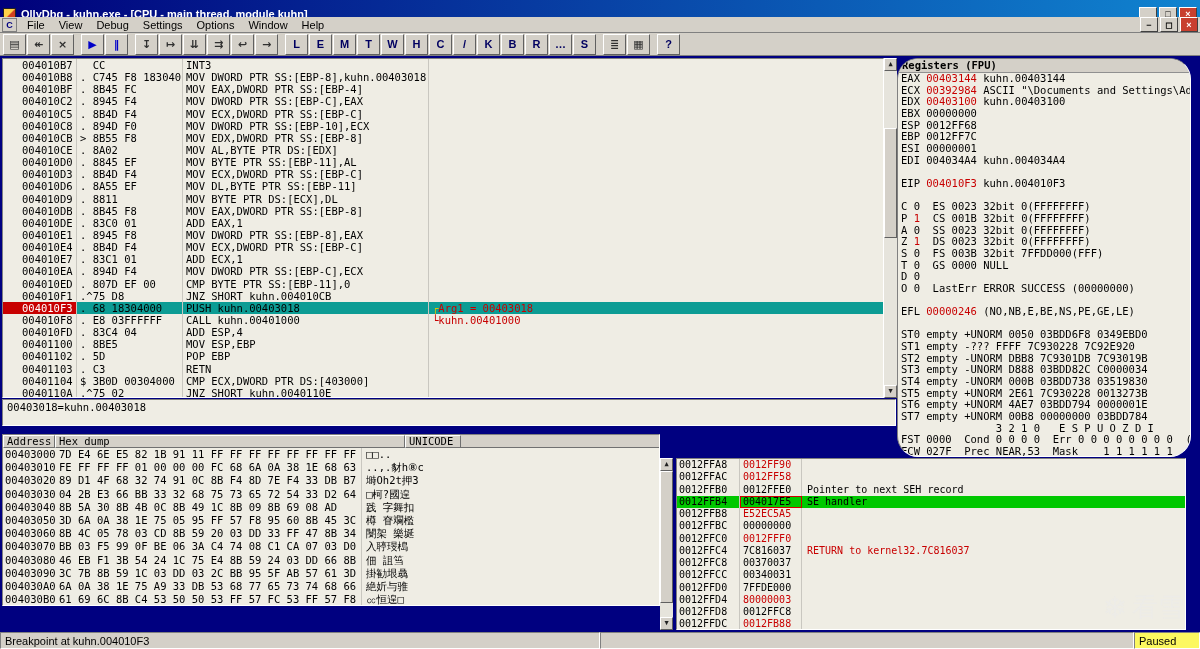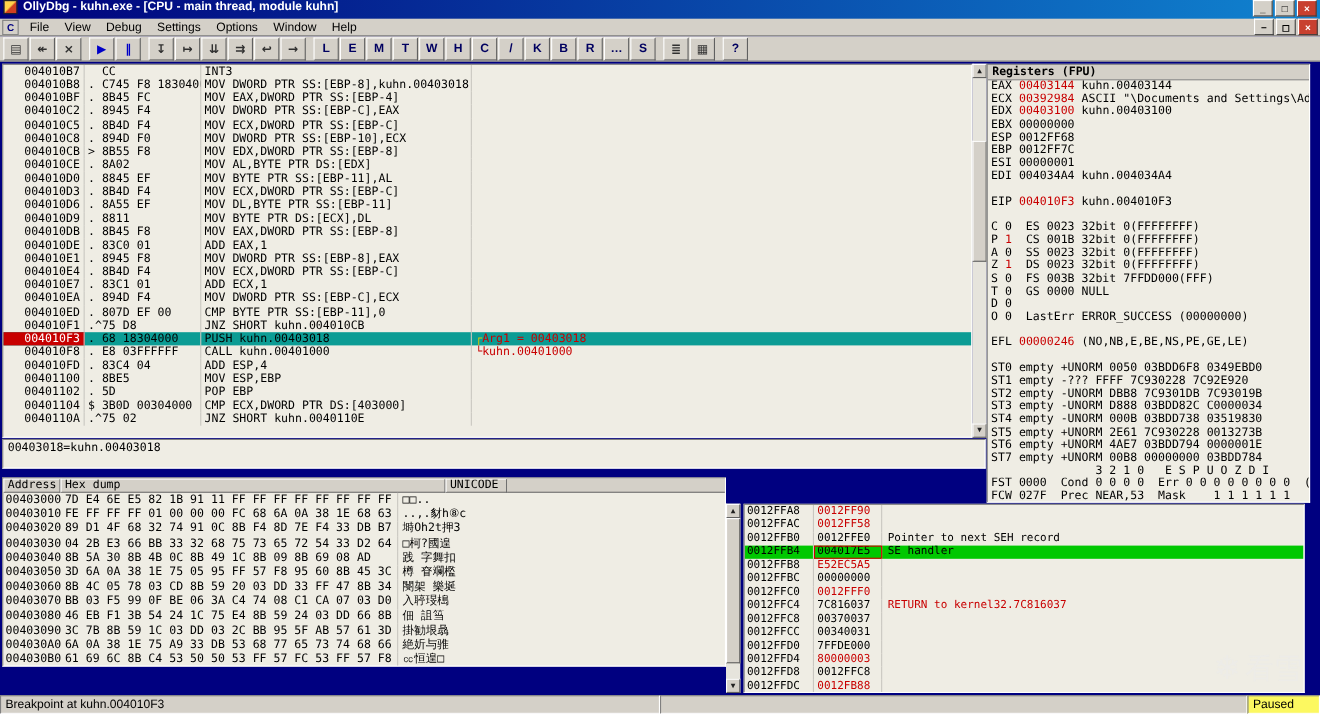--- a/index.html
+++ b/index.html
@@ -1,21 +1,21 @@
 <!DOCTYPE html>
 <html><head>
 <meta charset="utf-8">
 <style>
   html,body{margin:0;padding:0;background:#333;}
   #screen{position:relative;width:1200px;height:649px;background:#000080;overflow:hidden;
           font-family:"DejaVu Sans Mono",monospace;color:#000;}
   
   .titlebar{position:absolute;left:0;top:0;width:1200px;height:28px;
             background:linear-gradient(to right,#00007b,#1084d0);
-            display:flex;align-items:flex-start;padding:0 3px;box-sizing:border-box;}
+            display:flex;align-items:center;padding:0 3px;box-sizing:border-box;}
   .app-icon{width:11px;height:11px;flex:none;border:1px solid #222;
             background:linear-gradient(135deg,#ffd24a 45%,#d04020 55%);}
   .title-text{color:#fff;font:bold 11px "Liberation Sans",sans-serif;margin-left:5px;flex:1;
               white-space:nowrap;overflow:hidden;}
   .wbtn{width:16px;height:13px;margin-left:2px;background:#d4d0c8;flex:none;
         border:1px solid;border-color:#fff #404040 #404040 #fff;
         font:bold 9px "Liberation Sans",sans-serif;display:flex;align-items:center;justify-content:center;}
   .wbtn.red{background:#c8402f;color:#fff;}
   
   .menubar{position:absolute;left:0;top:17px;width:1200px;height:16px;background:#d4d0c8;
@@ -56,21 +56,21 @@
             font-size:7px;line-height:11px;text-align:center;color:#202020;}
   .sb-thumb{position:absolute;left:0;width:13px;background:#d4d0c8;
             border:1px solid;border-color:#fff #606060 #606060 #fff;box-sizing:border-box;}
   #disasm-scroll{left:884px;top:58px;height:340px;}
   #dump-scroll{left:660px;top:458px;height:172px;}
   
   #infopane{left:2px;top:399px;width:894px;height:27px;font-size:10.5px;line-height:13px;
             padding:1px 0 0 4px;}
   #sourceline{position:absolute;left:6px;top:436px;color:#eee;font-size:10.5px;white-space:pre;}
   
-  #registers{left:897px;top:58px;width:294px;height:399px;}
+  #registers{left:897px;top:58px;width:294px;height:399px;border-radius:21px;}
   .reg-header{height:13px;background:#d4d0c8;border-bottom:1px solid #909090;
               font-size:10.5px;line-height:12px;font-weight:bold;padding-left:4px;}
   .rline{height:11.66px;font-size:10.5px;line-height:11.66px;white-space:pre;overflow:hidden;padding-left:3px;}
   
   #dump{left:2px;top:434px;width:658px;height:172px;}
   .dhdr{display:flex;height:13px;background:#d4d0c8;font-size:10.5px;line-height:11px;}
   .hseg{border:1px solid;border-color:#fff #707070 #707070 #fff;box-sizing:border-box;
         padding-left:3px;flex:none;overflow:hidden;}
   .hseg0{width:52px;} .hseg1{width:350px;} .hseg2{width:56px;}
   .hfill{flex:1;background:#d4d0c8;border-bottom:1px solid #707070;box-sizing:border-box;}
@@ -177,20 +177,21 @@
       <div class="drow"><span class="daddr">004010E4</span><span class="dhex">. 8B4D F4</span><span class="dins">MOV ECX,DWORD PTR SS:[EBP-C]</span><span class="dcom"></span></div>
       <div class="drow"><span class="daddr">004010E7</span><span class="dhex">. 83C1 01</span><span class="dins">ADD ECX,1</span><span class="dcom"></span></div>
       <div class="drow"><span class="daddr">004010EA</span><span class="dhex">. 894D F4</span><span class="dins">MOV DWORD PTR SS:[EBP-C],ECX</span><span class="dcom"></span></div>
       <div class="drow"><span class="daddr">004010ED</span><span class="dhex">. 807D EF 00</span><span class="dins">CMP BYTE PTR SS:[EBP-11],0</span><span class="dcom"></span></div>
       <div class="drow"><span class="daddr">004010F1</span><span class="dhex">.^75 D8</span><span class="dins">JNZ SHORT kuhn.004010CB</span><span class="dcom"></span></div>
       <div class="drow sel"><span class="daddr bp">004010F3</span><span class="dhex">. 68 18304000</span><span class="dins">PUSH kuhn.00403018</span><span class="dcom"><span class="c-y">┌</span><span class="c-r">Arg1 = 00403018</span></span></div>
       <div class="drow"><span class="daddr">004010F8</span><span class="dhex">. E8 03FFFFFF</span><span class="dins">CALL kuhn.00401000</span><span class="dcom"><span class="c-r">└</span><span class="c-r">kuhn.00401000</span></span></div>
       <div class="drow"><span class="daddr">004010FD</span><span class="dhex">. 83C4 04</span><span class="dins">ADD ESP,4</span><span class="dcom"></span></div>
       <div class="drow"><span class="daddr">00401100</span><span class="dhex">. 8BE5</span><span class="dins">MOV ESP,EBP</span><span class="dcom"></span></div>
       <div class="drow"><span class="daddr">00401102</span><span class="dhex">. 5D</span><span class="dins">POP EBP</span><span class="dcom"></span></div>
+      <div class="drow"><span class="daddr">00401103</span><span class="dhex">. C3</span><span class="dins">RETN</span><span class="dcom"></span></div>
       <div class="drow"><span class="daddr">00401104</span><span class="dhex">$ 3B0D 00304000</span><span class="dins">CMP ECX,DWORD PTR DS:[403000]</span><span class="dcom"></span></div>
       <div class="drow"><span class="daddr">0040110A</span><span class="dhex">.^75 02</span><span class="dins">JNZ SHORT kuhn.0040110E</span><span class="dcom"></span></div>
     </div>
 
   <div class="vscroll" id="disasm-scroll">
     <span class="sb-arrow" style="top:0">▲</span>
     <span class="sb-thumb" style="top:70px;height:110px"></span>
     <span class="sb-arrow" style="bottom:0">▼</span>
   </div>
 

